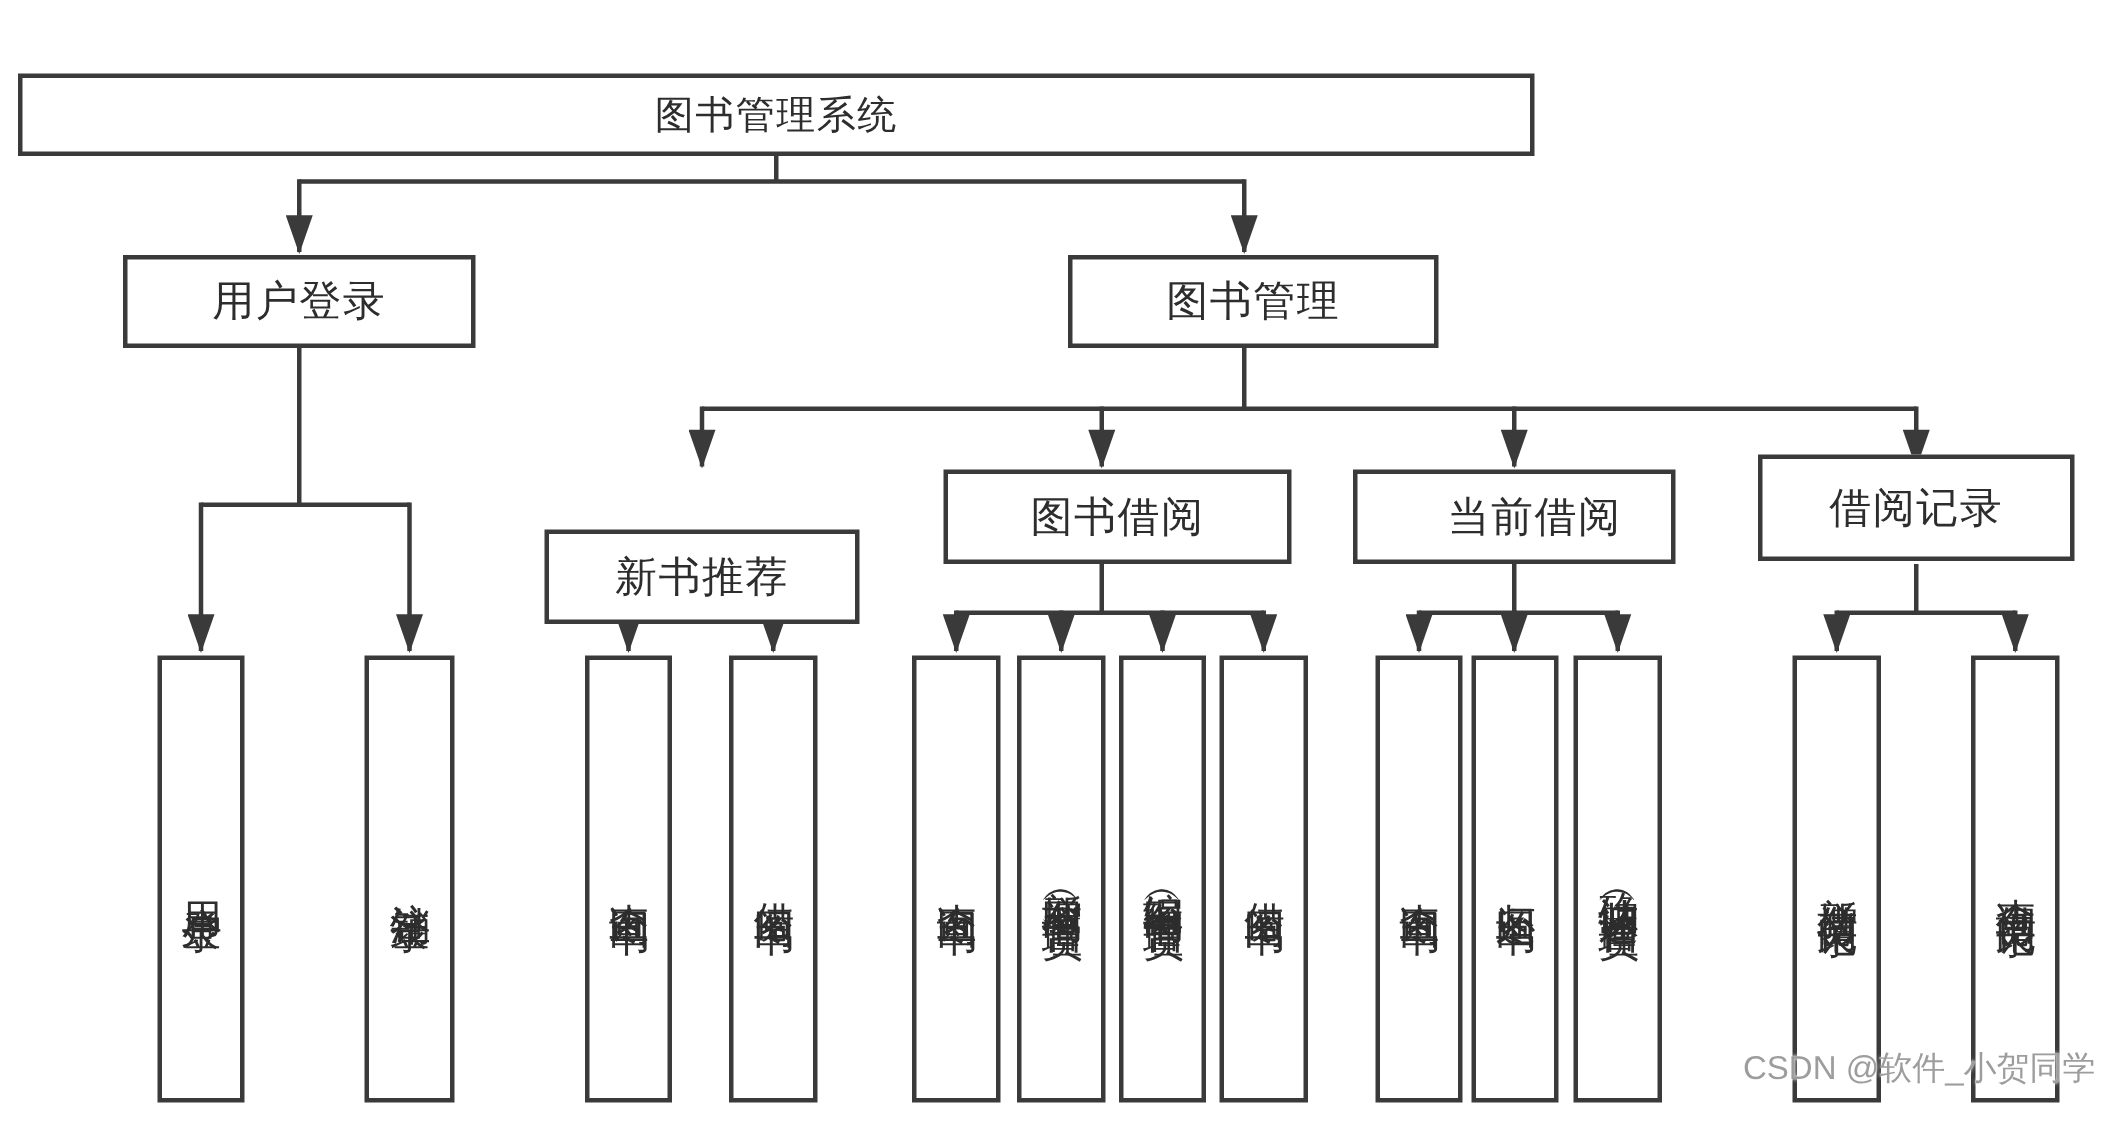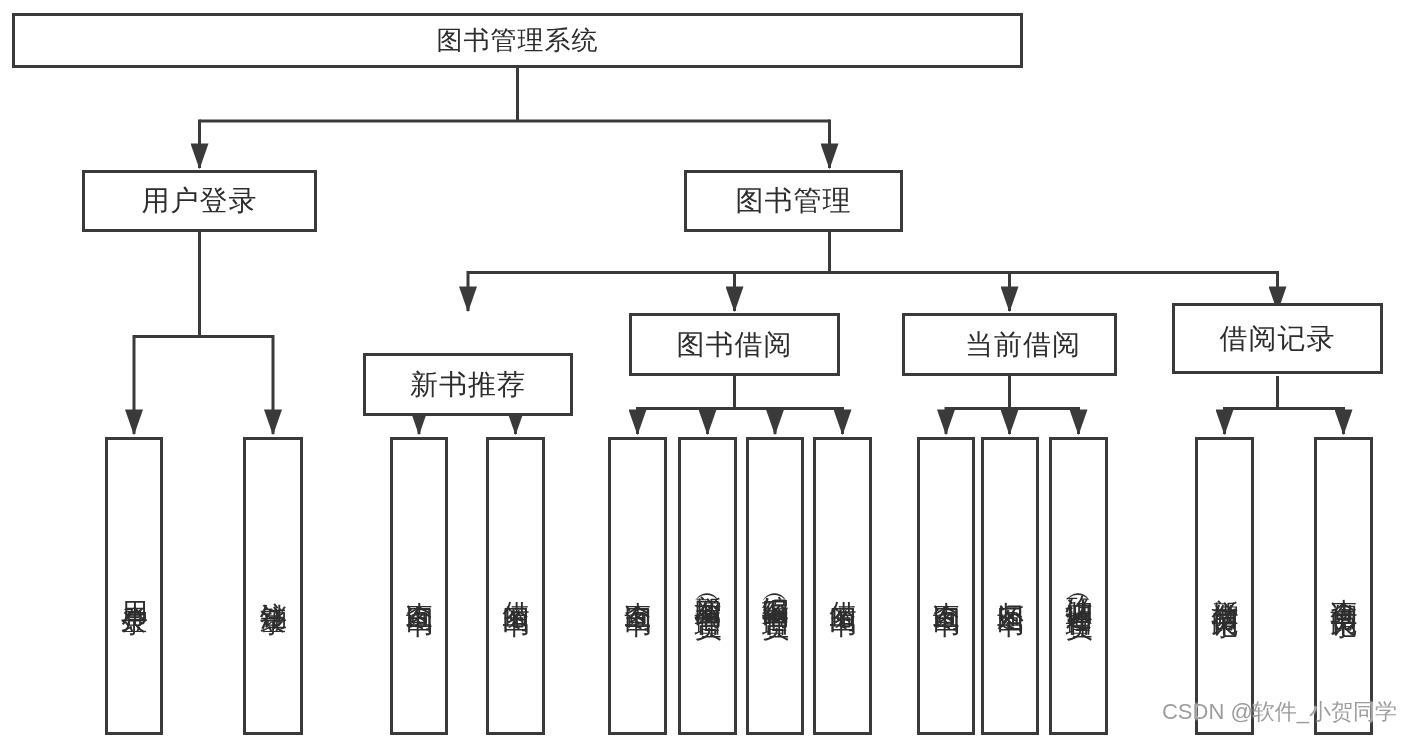--- a/index.html
+++ b/index.html
@@ -15,21 +15,21 @@
     position:absolute;
     box-sizing:border-box;
     border:3px solid #3a3a3a;
     background:#ffffff;
     display:flex;
     align-items:center;
     justify-content:center;
     color:#2d2d2d;
   }
   .hnode{font-size:28px;letter-spacing:1px;white-space:nowrap;}
-  .root{font-size:26px;}
+  .root{font-size:26px;margin-top:36px;}
   .vnode{font-size:27px;}
   .vtxt{
     writing-mode:vertical-rl;
     text-orientation:mixed;
     letter-spacing:3px;
     line-height:1;
     white-space:nowrap;
   }
   .watermark{
     position:absolute;
@@ -90,28 +90,28 @@
     </g>
   </svg>
 
   <div class="node hnode root" style="left:12px;top:13px;width:1011px;height:55px;">
     <span>图书管理系统</span>
   </div>
 
   <div class="node hnode" style="left:82px;top:170px;width:235px;height:62px;">
     <span>用户登录</span>
   </div>
-  <div class="node hnode" style="left:684px;top:170px;width:219px;height:62px;">
+  <div class="node hnode" style="left:712px;top:170px;width:247px;height:62px;">
     <span>图书管理</span>
   </div>
 
   <div class="node hnode" style="left:363px;top:313px;width:210px;height:63px;margin-top:40px;">
     <span>新书推荐</span>
   </div>
-  <div class="node hnode" style="left:629px;top:313px;width:211px;height:63px;">
+  <div class="node hnode" style="left:629px;top:313px;width:232px;height:63px;">
     <span>图书借阅</span>
   </div>
   <div class="node hnode" style="left:902px;top:313px;width:215px;height:63px;padding-left:27px;">
     <span>当前借阅</span>
   </div>
   <div class="node hnode" style="left:1172px;top:303px;width:211px;height:71px;">
     <span>借阅记录</span>
   </div>
 
   <div class="node vnode" style="left:105px;top:437px;width:58px;height:298px;">

